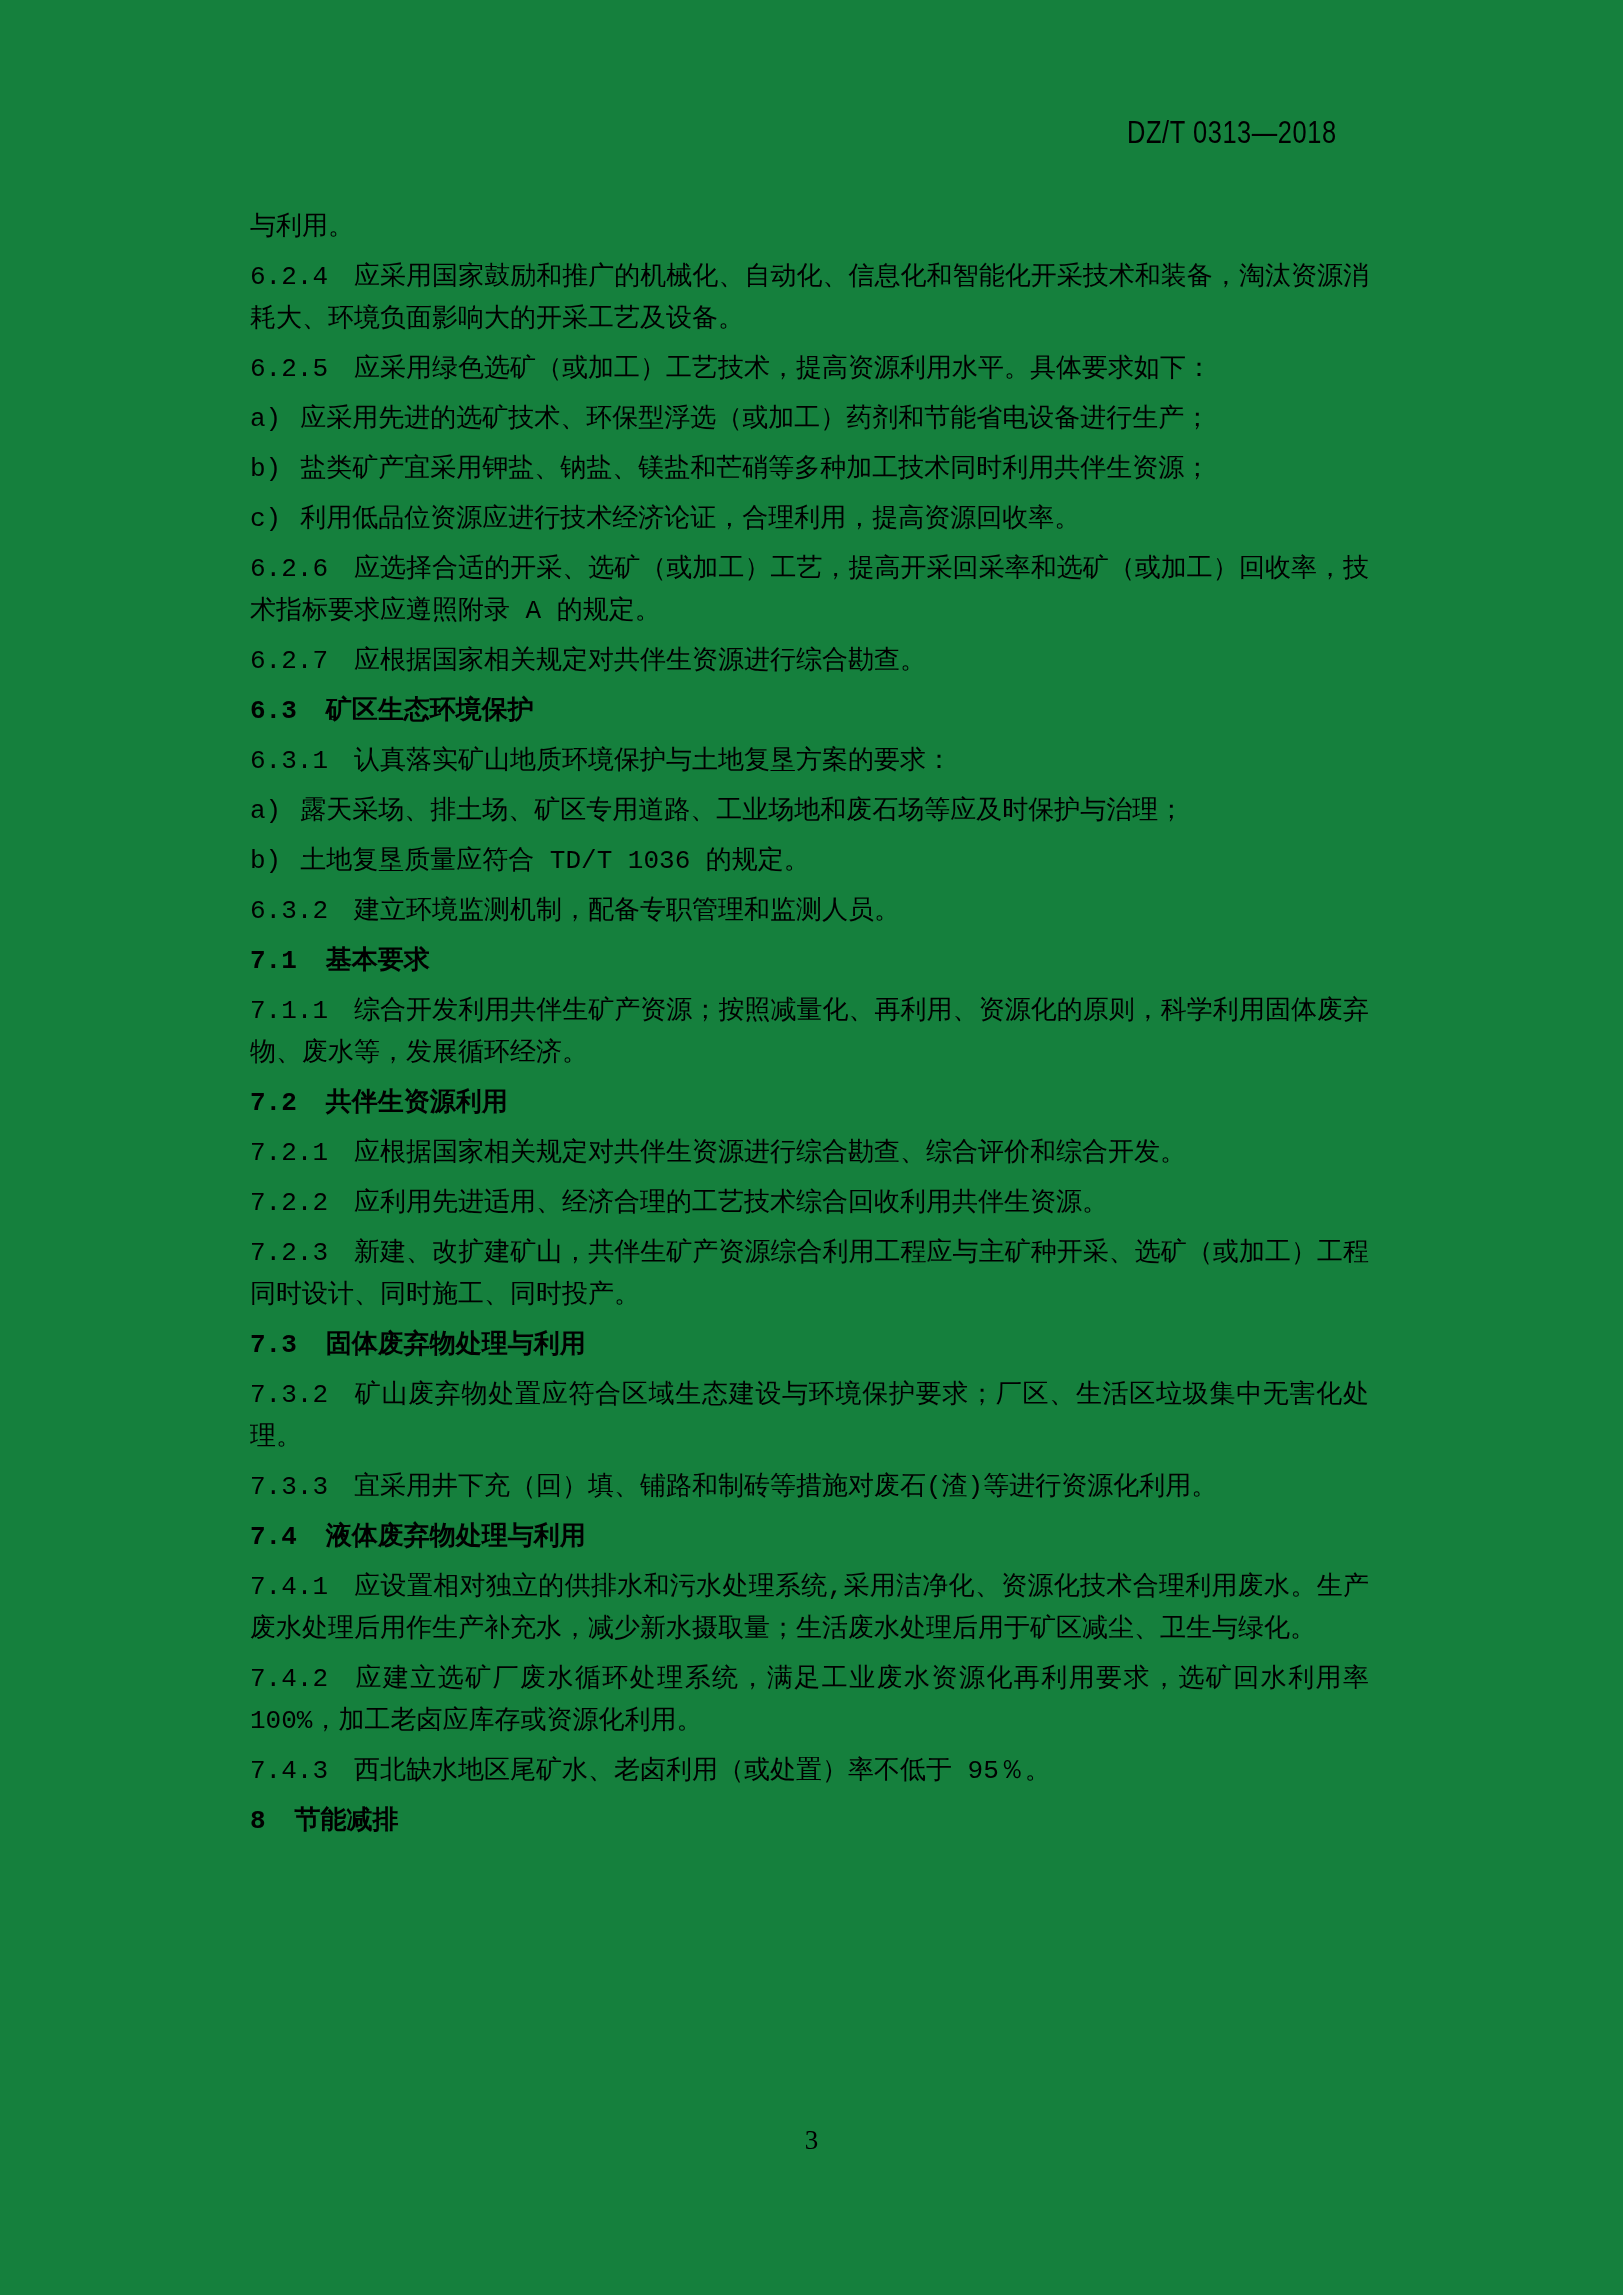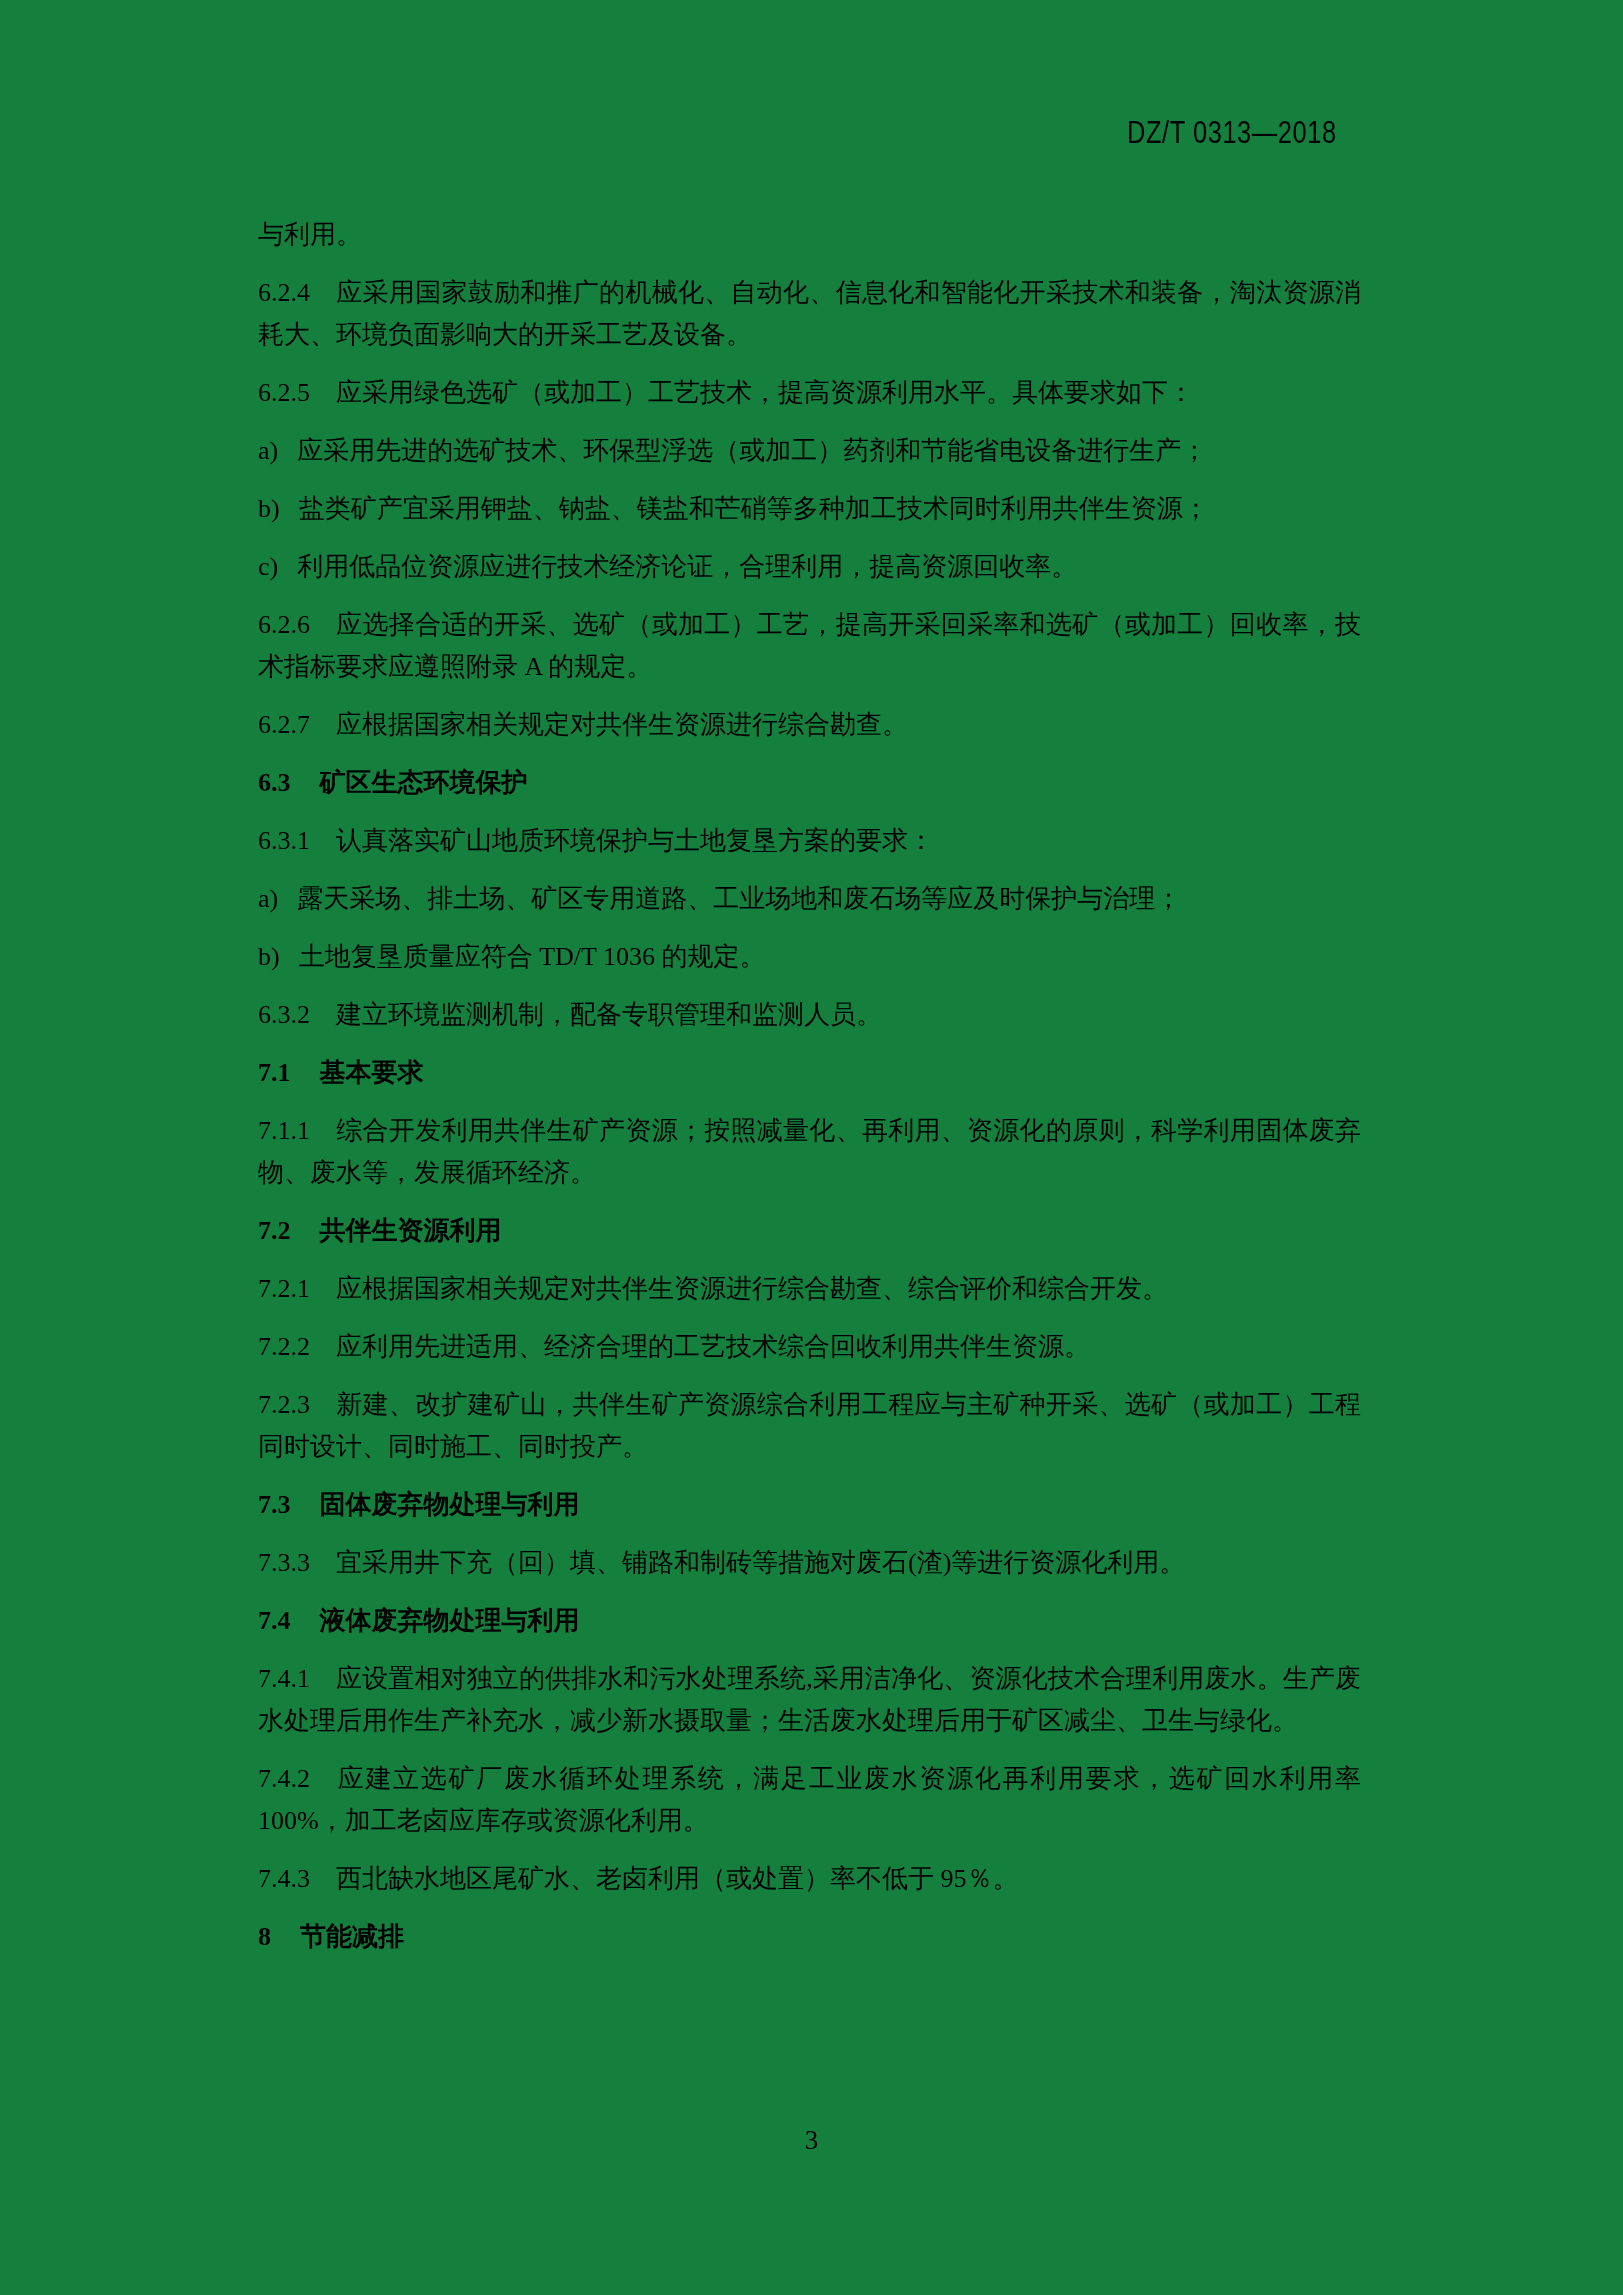--- a/index.html
+++ b/index.html
@@ -21,21 +21,21 @@
     transform-origin:100% 50%;
     letter-spacing:0.7px;
   }
   .content {
     position:absolute;
     left:242px; top:198px; width:1135px;
     font-size:26px;
     line-height:42px;
     text-align:justify;
   }
-  .content p { margin:16px; }
+  .content p { margin:8px;font-family:Liberation Mono, monospace; }
   .para { margin:0; }
   .h1 { font-weight:bold; margin:48px 0 43px 0; }
   .h2 { font-weight:bold; margin:26px 0 20.5px 0; }
   .num { margin-right:26px; white-space:nowrap; }
   .h1 .num, .h2 .num { margin-right:29px; }
   .list { margin-left:61px; }
   .marker { margin-right:19px; }
   .page-number {
     position:absolute;
     top:2124px; left:0; width:100%;
@@ -88,20 +88,21 @@
 
     <p class="para"><span class="num">7.2.1</span><span>应根据国家相关规定对共伴生资源进行综合勘查、综合评价和综合开发。</span></p>
 
     <p class="para"><span class="num">7.2.2</span><span>应利用先进适用、经济合理的工艺技术综合回收利用共伴生资源。</span></p>
 
     <p class="para"><span class="num">7.2.3</span><span>新建、改扩建矿山，共伴生矿产资源综合利用工程应与主矿种开采、选矿（或加工）工程同时设计、同时施工、同时投产。</span></p>
 
     <p class="h2"><span class="num">7.3</span><span>固体废弃物处理与利用</span></p>
 
 
+    <p class="para"><span class="num">7.3.2</span><span>矿山废弃物处置应符合区域生态建设与环境保护要求；厂区、生活区垃圾集中无害化处理。</span></p>
 
     <p class="para"><span class="num">7.3.3</span><span>宜采用井下充（回）填、铺路和制砖等措施对废石(渣)等进行资源化利用。</span></p>
 
     <p class="h2"><span class="num">7.4</span><span>液体废弃物处理与利用</span></p>
 
     <p class="para"><span class="num">7.4.1</span><span>应设置相对独立的供排水和污水处理系统,采用洁净化、资源化技术合理利用废水。生产废水处理后用作生产补充水，减少新水摄取量；生活废水处理后用于矿区减尘、卫生与绿化。</span></p>
 
     <p class="para"><span class="num">7.4.2</span><span>应建立选矿厂废水循环处理系统，满足工业废水资源化再利用要求，选矿回水利用率 100%，加工老卤应库存或资源化利用。</span></p>
 
     <p class="para"><span class="num">7.4.3</span><span>西北缺水地区尾矿水、老卤利用（或处置）率不低于 95％。</span></p>

